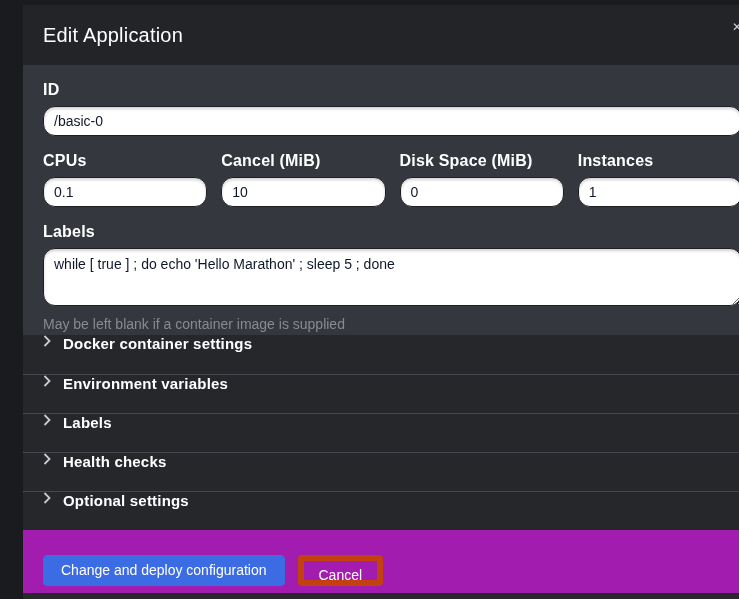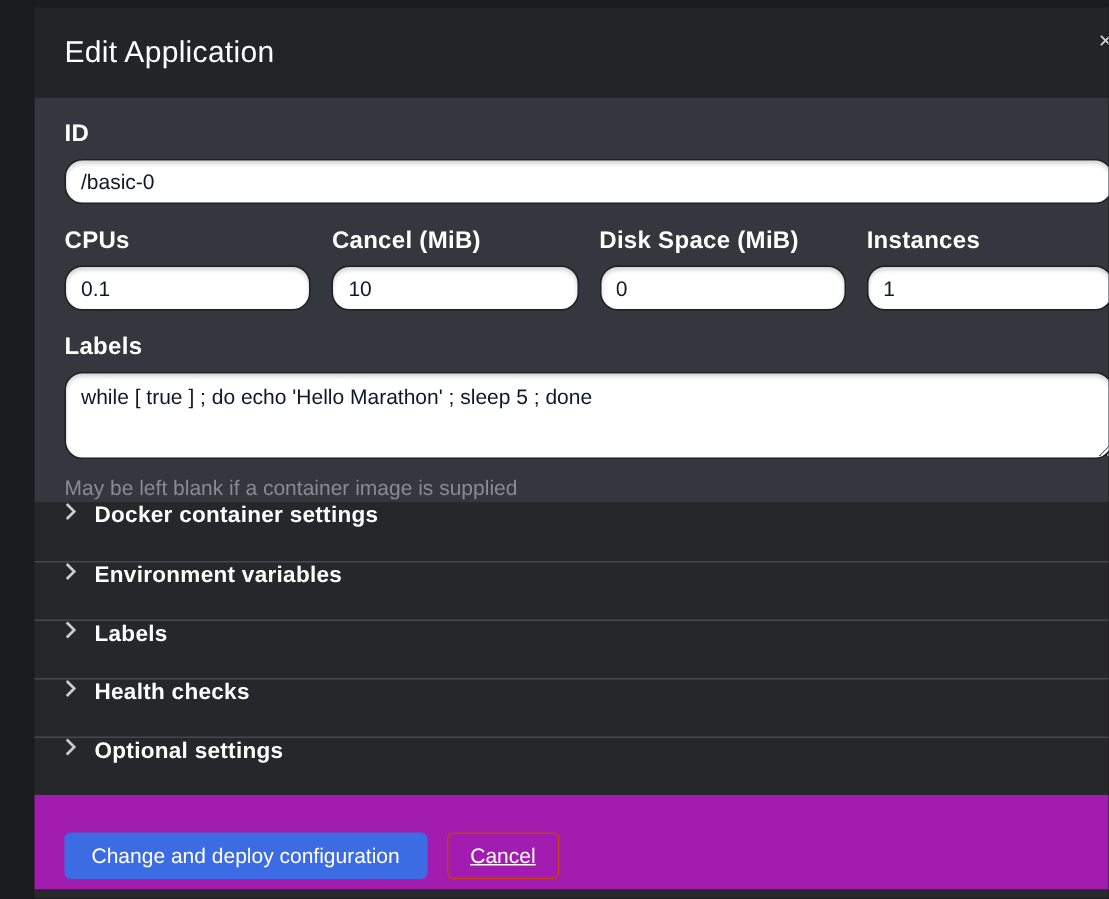--- a/index.html
+++ b/index.html
@@ -125,23 +125,22 @@
     cursor: pointer;
     padding: 0 17px;
     line-height: 29px;
   }
   .btn-primary {
     background: #3b6ce4;
     border: 1px solid #3b6ce4;
   }
   .btn-secondary {
     background: transparent;
-    border: 1px solid #c2410c;
+    border: 6px solid #c2410c;
     padding: 0 15px;
-    text-decoration: underline;
   }
 </style>
 </head>
 <body>
 
 <div class="stage">
 
   <div class="backdrop-top"></div>
 
   <div class="modal-header">

